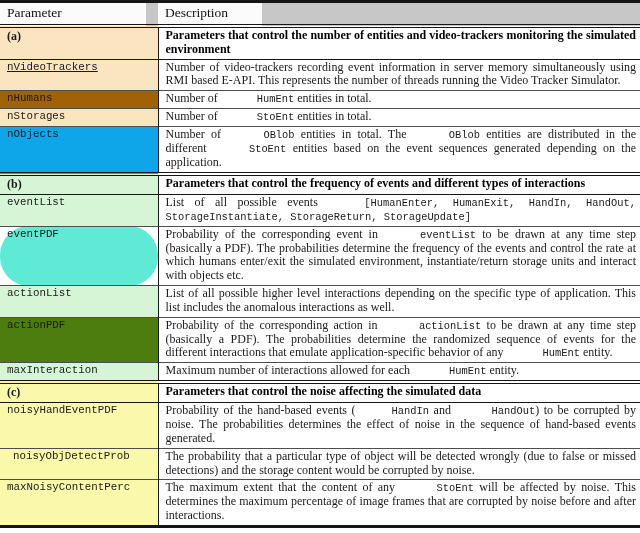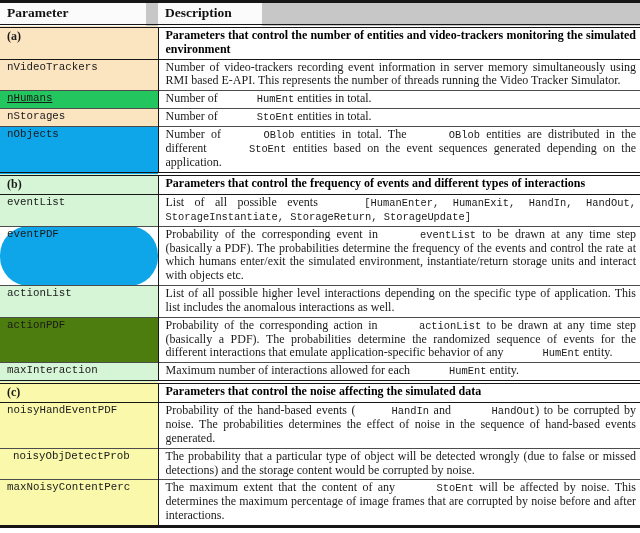--- a/index.html
+++ b/index.html
@@ -21,21 +21,21 @@
     width: 640px;
     border-top: 3px solid #161616;
     border-bottom: 3px solid #161616;
   }
   col.c-param { width: 158px; }
   col.c-desc  { width: 482px; }
 
   th {
     text-align: left;
     font-size: 13.5px;
-    font-weight: bold;
+    font-weight: normal;
     padding: 2px 6px 3px 7px;
     border-bottom: 2.5px solid #161616;
     vertical-align: middle;
     color: #111;
   }
   
   th.col-param { background: linear-gradient(to right, #fbfbfb 0px, #fbfbfb 146px, #c7c7c7 146px); }
   th.col-desc  { background: linear-gradient(to right, #fbfbfb 0px, #fbfbfb 104px, #c7c7c7 104px); margin-top: 43px; }
 
   td {
@@ -96,46 +96,46 @@
         <th class="col-desc"><span>Description</span></th>
       </tr>
     </thead>
     <tbody>
 
       <tr class="section-row">
         <td class="param-cell" style="background-color: rgb(251, 229, 193);">(a)</td>
         <td class="desc-cell">Parameters that control the number of entities and video-trackers monitoring the simulated environment</td>
       </tr>
       <tr>
-        <td class="param-cell" style="background-color: rgb(251, 229, 193);">nVideoTrackers</td>
+        <td class="param-cell" style="background-color: rgb(251, 229, 193); text-decoration: underline;">nVideoTrackers</td>
         <td class="desc-cell">Number of video-trackers recording event information in server memory simultaneously using RMI based E-API. This represents the number of threads running the Video Tracker Simulator.</td>
       </tr>
       <tr>
-        <td class="param-cell" style="background-color: #22c55e; text-decoration: underline;">nHumans</td>
+        <td class="param-cell" style="background-color: #a16207;">nHumans</td>
         <td class="desc-cell">Number of <code>HumEnt</code> entities in total.</td>
       </tr>
       <tr>
         <td class="param-cell" style="background-color: rgb(251, 229, 193);">nStorages</td>
         <td class="desc-cell">Number of <code>StoEnt</code> entities in total.</td>
       </tr>
       <tr>
         <td class="param-cell" style="background-color: #0ea5e9;">nObjects</td>
         <td class="desc-cell">Number of <code>OBlob</code> entities in total. The <code>OBlob</code> entities are distributed in the different <code>StoEnt</code> entities based on the event sequences generated depending on the application.</td>
       </tr>
 
       <tr class="section-row">
         <td class="param-cell" style="background-color: rgb(214, 245, 214);">(b)</td>
         <td class="desc-cell">Parameters that control the frequency of events and different types of interactions</td>
       </tr>
       <tr>
         <td class="param-cell" style="background-color: rgb(214, 245, 214);">eventList</td>
         <td class="desc-cell">List of all possible events <code>[HumanEnter, HumanExit, HandIn, HandOut, StorageInstantiate, StorageReturn, StorageUpdate]</code></td>
       </tr>
       <tr>
-        <td class="param-cell" style="background-color: #0ea5e9; border-radius: 29px;">eventPDF</td>
+        <td class="param-cell" style="background-color: #5eead4; border-radius: 29px;">eventPDF</td>
         <td class="desc-cell">Probability of the corresponding event in <code>eventList</code> to be drawn at any time step (basically a PDF). The probabilities determine the frequency of the events and control the rate at which humans enter/exit the simulated environment, instantiate/return storage units and interact with objects etc.</td>
       </tr>
       <tr>
         <td class="param-cell" style="background-color: rgb(214, 245, 214);">actionList</td>
         <td class="desc-cell">List of all possible higher level interactions depending on the specific type of application. This list includes the anomalous interactions as well.</td>
       </tr>
       <tr>
         <td class="param-cell" style="background-color: #4d7c0f;">actionPDF</td>
         <td class="desc-cell">Probability of the corresponding action in <code>actionList</code> to be drawn at any time step (basically a PDF). The probabilities determine the randomized sequence of events for the different interactions that emulate application-specific behavior of any <code>HumEnt</code> entity.</td>
       </tr>

